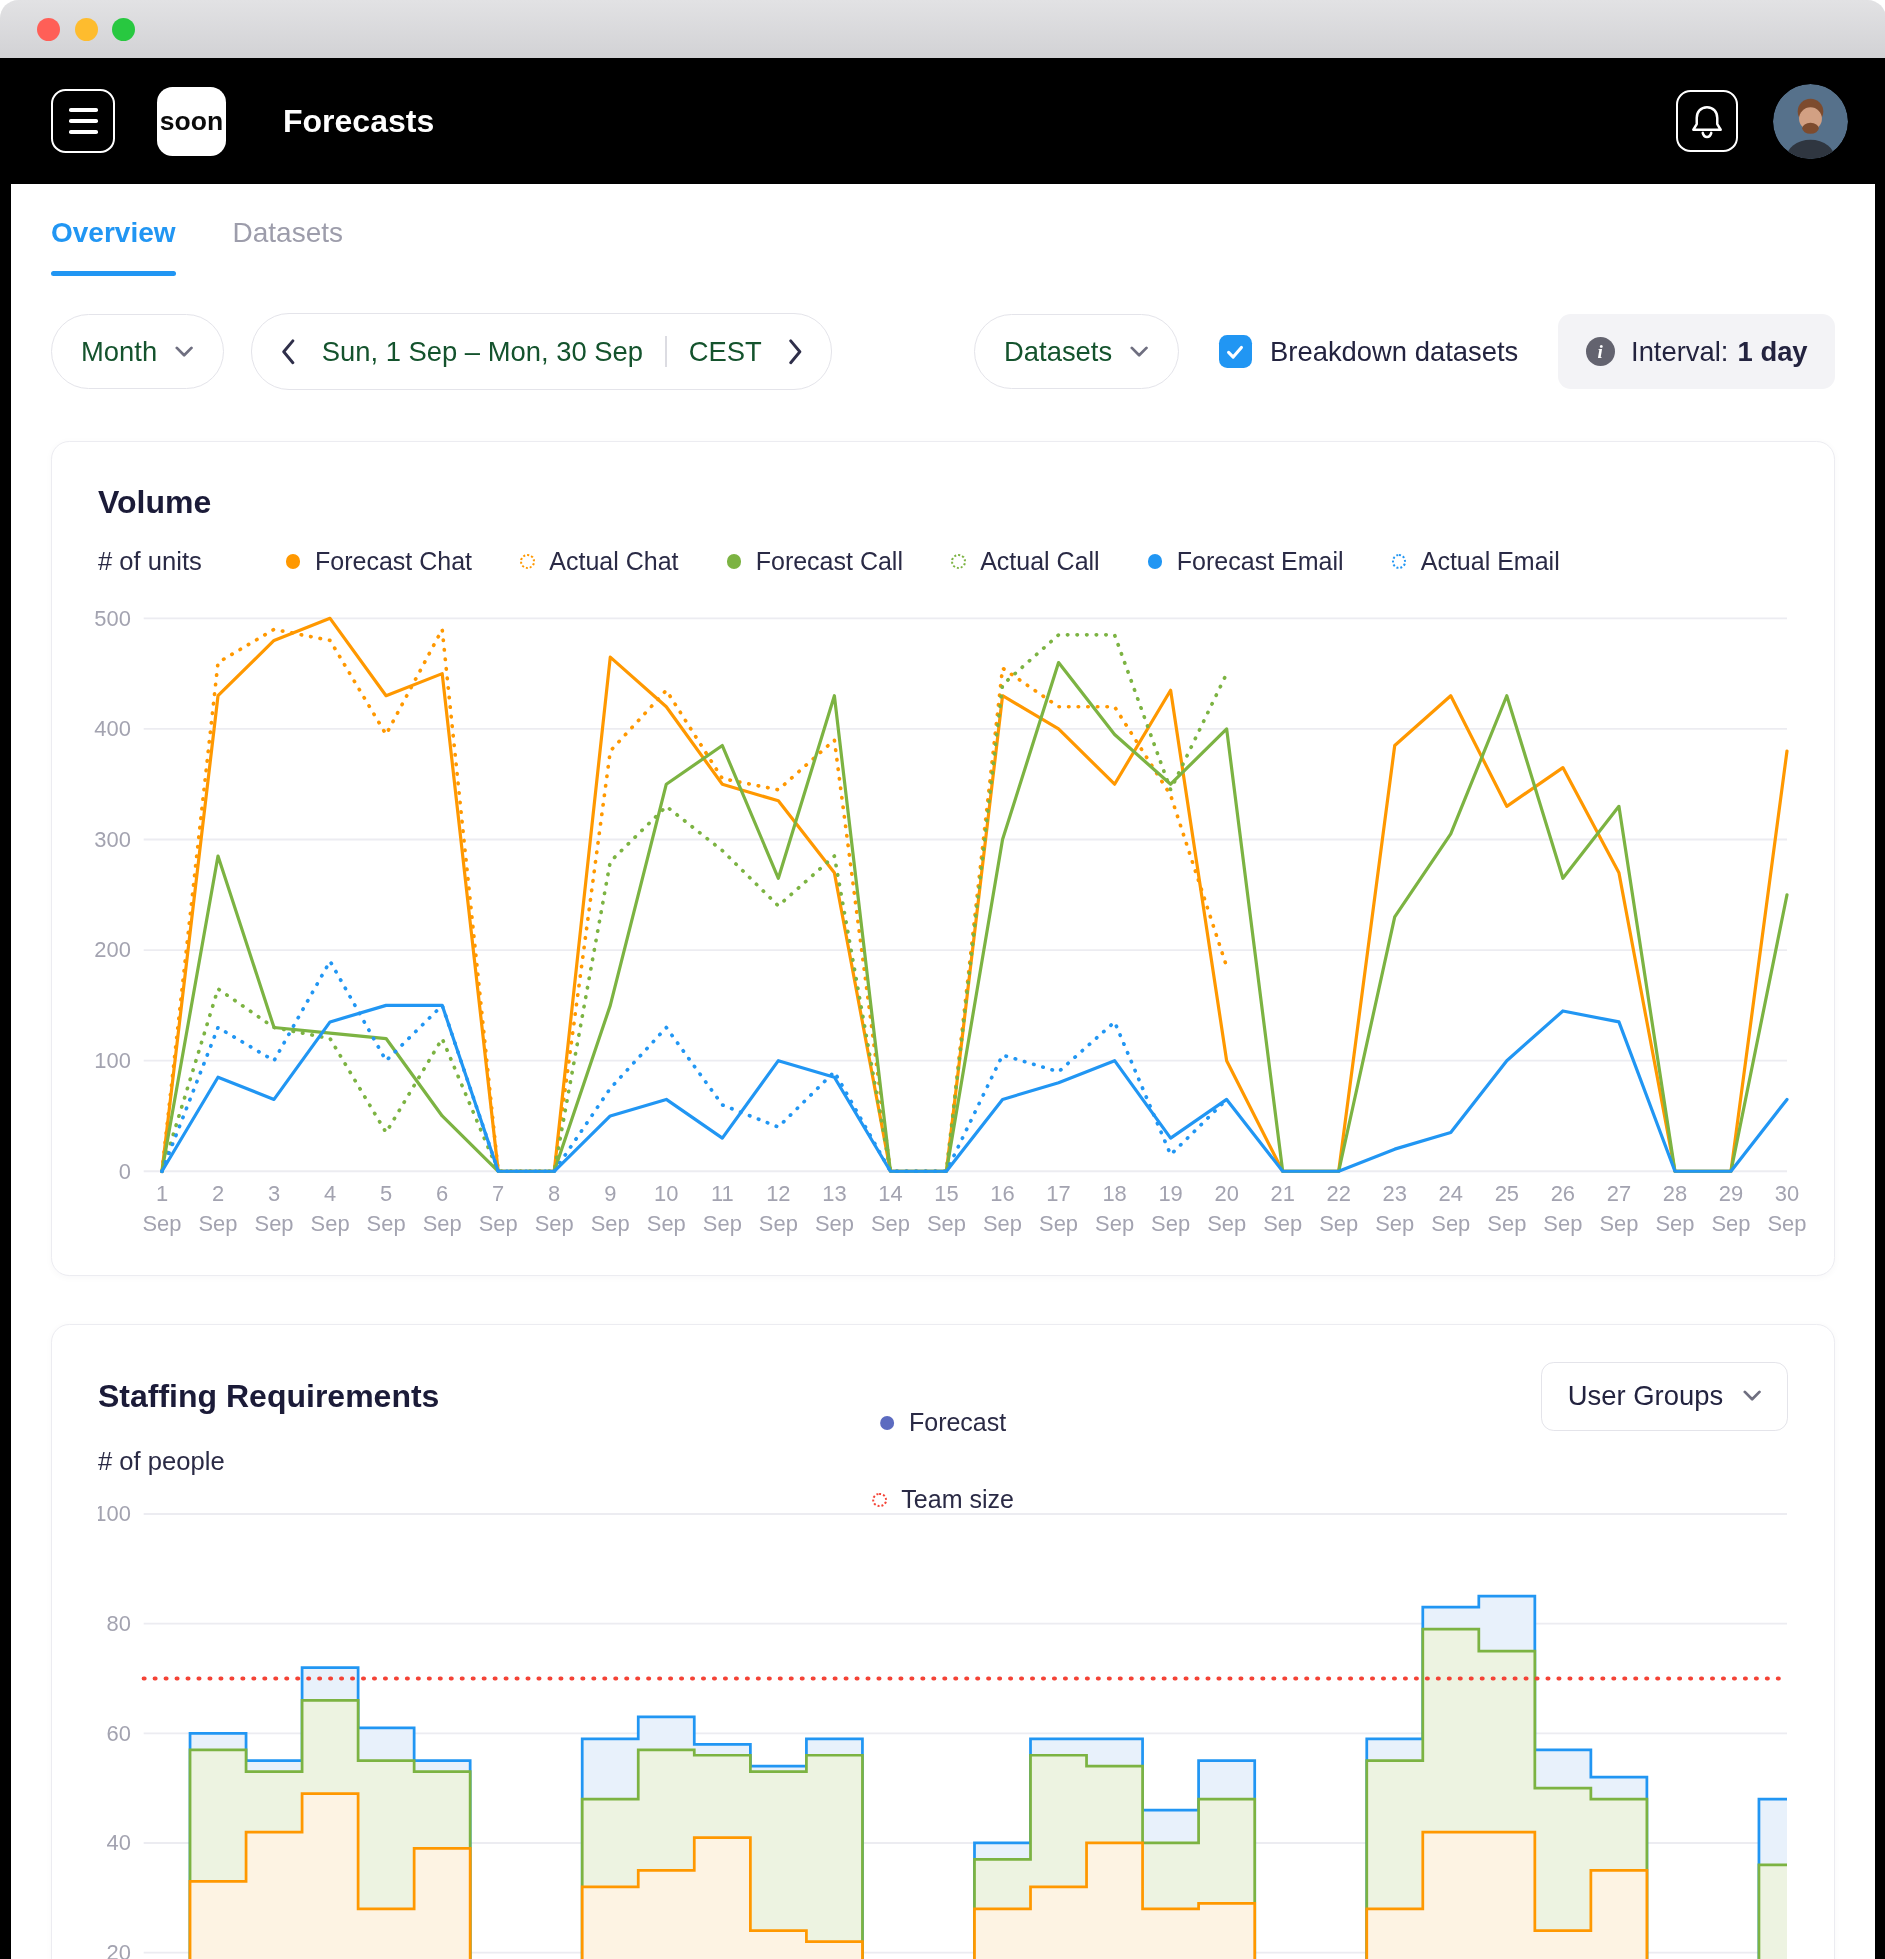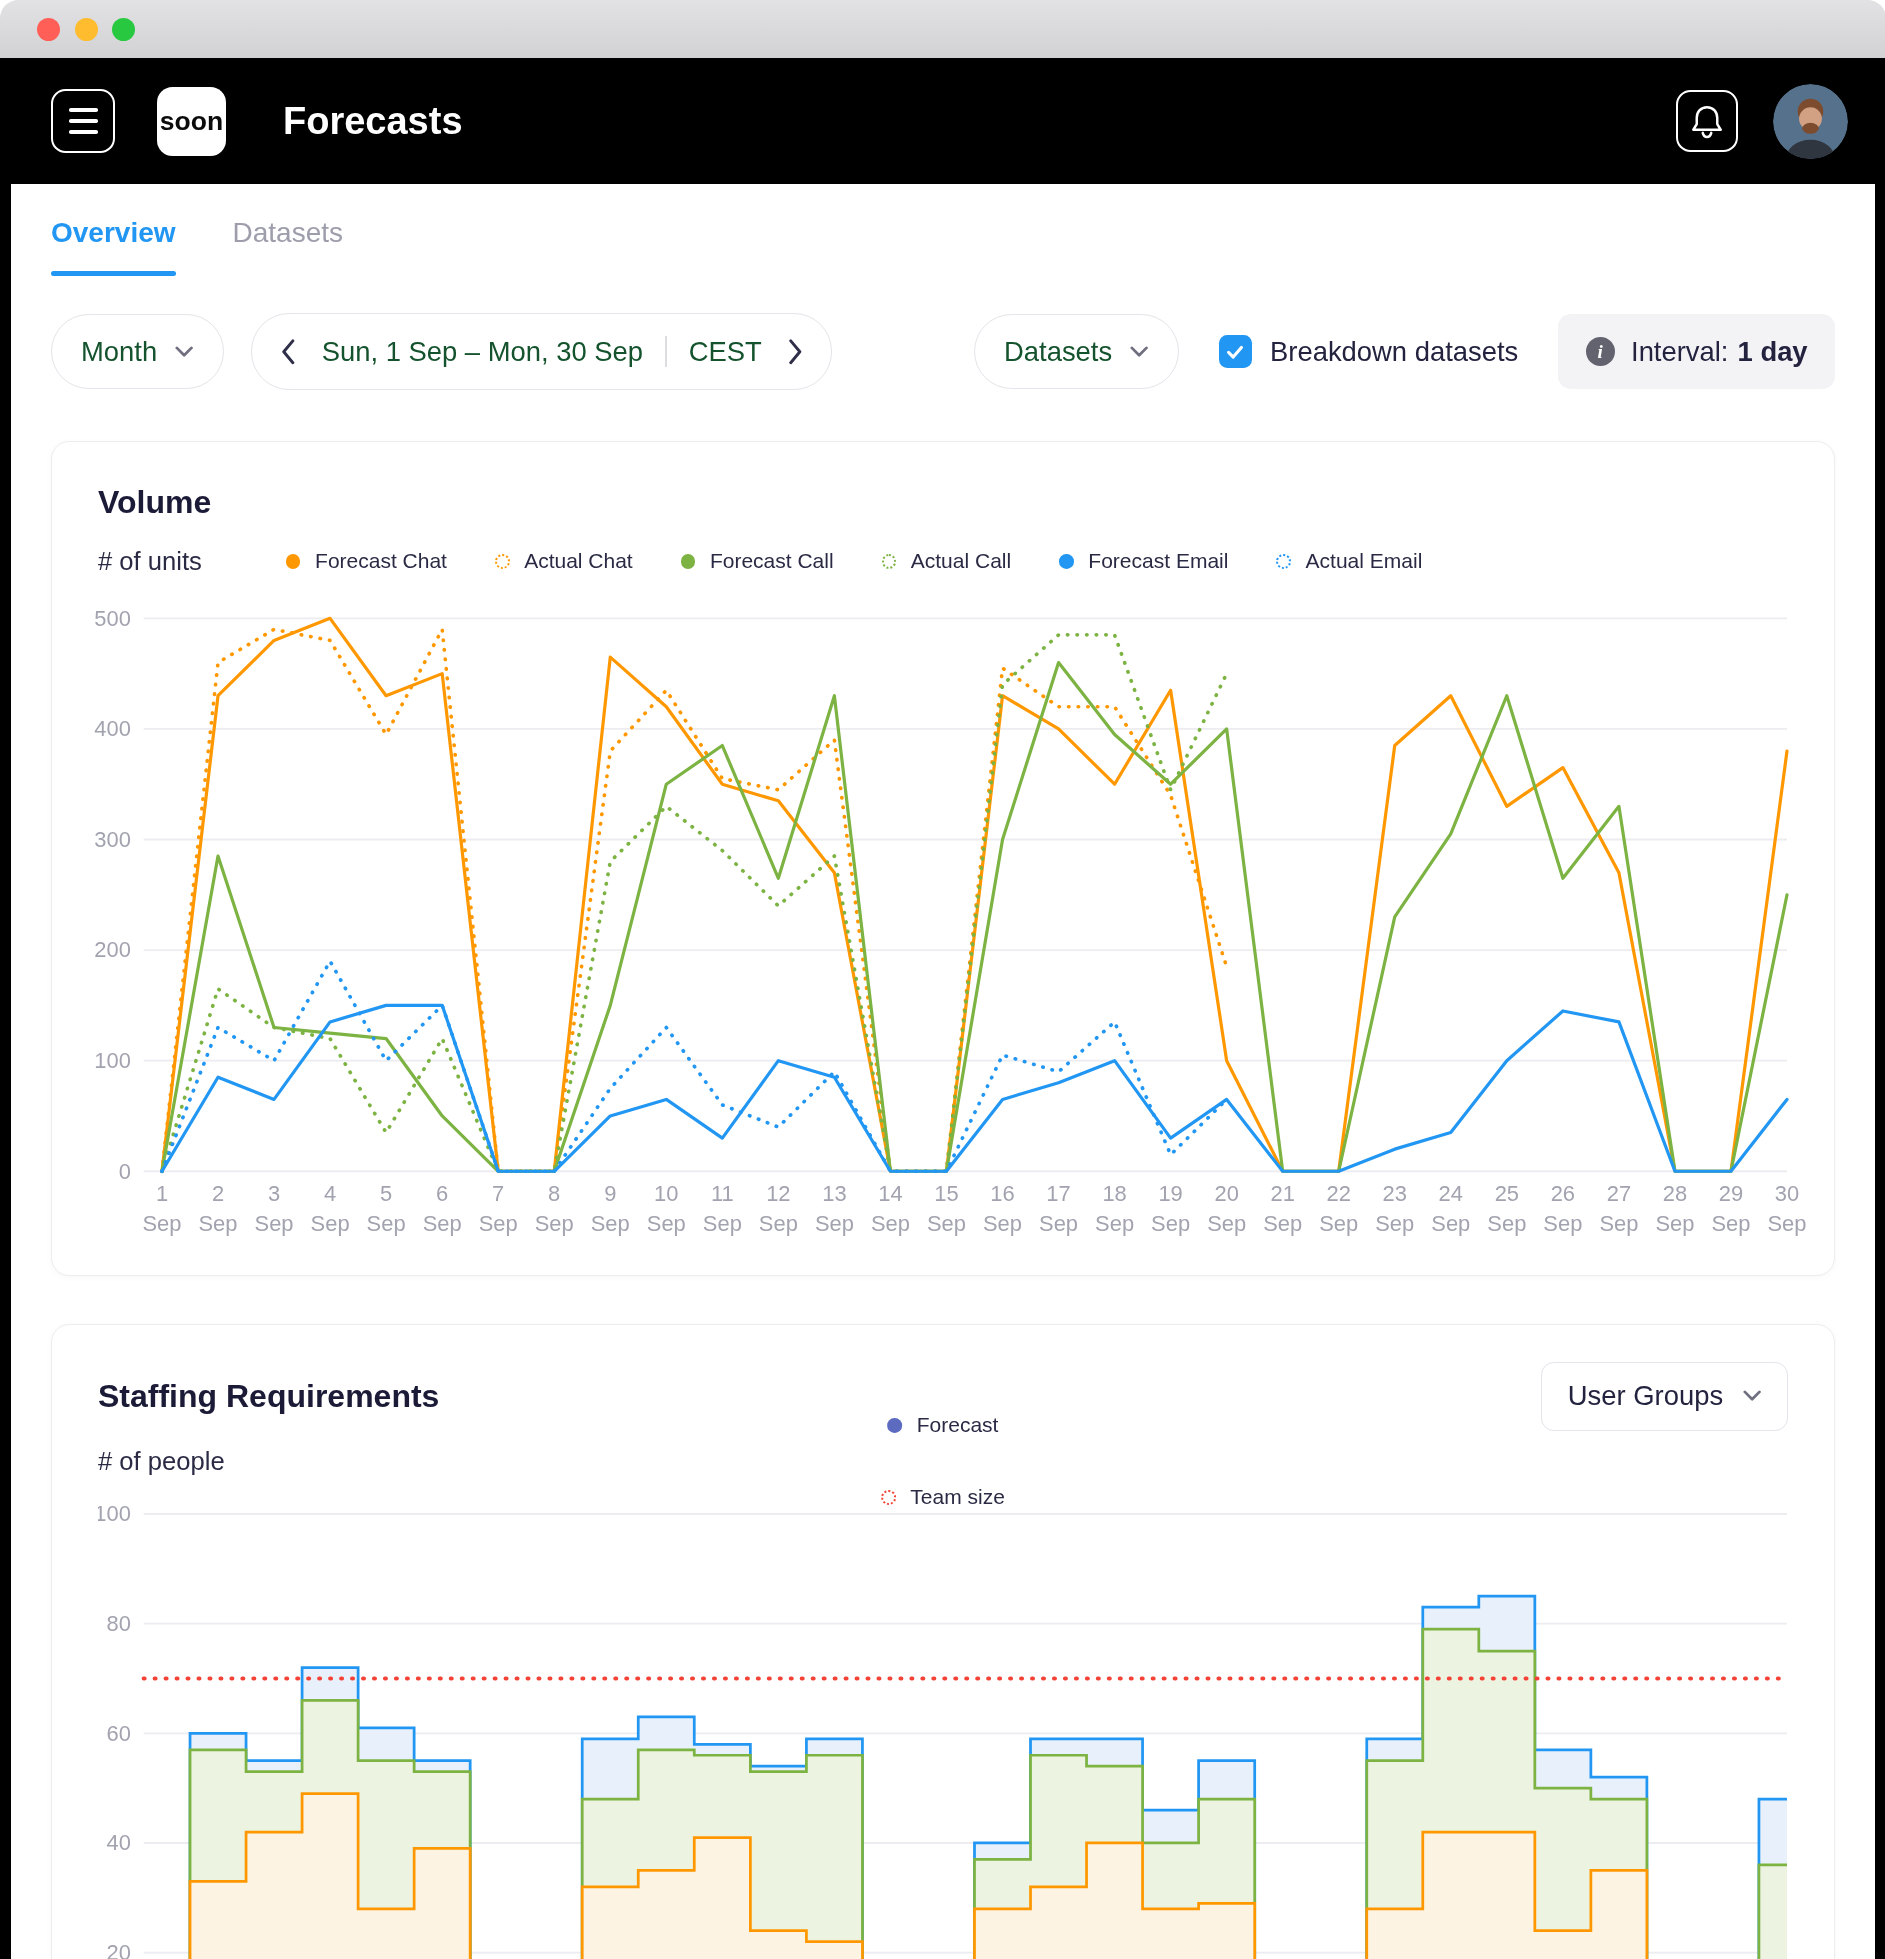--- a/index.html
+++ b/index.html
@@ -12,21 +12,21 @@
   .light.red{background:#ff5f57;}.light.yellow{background:#febc2e;}.light.green{background:#28c840;}
   
   .content{flex:1;background:#fff;border-left:11px solid #000;border-right:11px solid #000;overflow:hidden;}
   
   .app-header{height:126px;background:#000;display:flex;align-items:center;padding:0 27.4px 0 40px;}
   .menu-btn{width:64px;height:64px;border:2.7px solid #fff;border-radius:14.6px;background:none;
     display:flex;flex-direction:column;justify-content:center;align-items:center;gap:7.3px;cursor:pointer;}
   .menu-btn .bar{width:29px;height:3.7px;background:#fff;border-radius:1.8px;}
   .logo{width:69px;height:69px;background:#fff;border-radius:15.5px;margin-left:42px;display:flex;
     align-items:center;justify-content:center;font-size:26.5px;font-weight:700;color:#0b0b0b;}
-  .app-title{margin-left:57px;font-size:38px;font-weight:600;color:#fff;}
+  .app-title{margin-left:57px;font-size:32px;font-weight:600;color:#fff;}
   .bell-btn{margin-left:auto;width:62px;height:62px;border:2.7px solid #fff;border-radius:14.6px;
     background:none;display:flex;align-items:center;justify-content:center;cursor:pointer;}
   .avatar{width:75px;height:75px;border-radius:50%;margin-left:35px;overflow:hidden;flex:none;cursor:pointer;}
   
   .tabs{display:flex;gap:57px;padding:33px 40px 0;background:#fff;}
   .tab{font-size:28px;color:#9d9dab;padding-bottom:27.4px;position:relative;cursor:pointer;}
   .tab.active{color:#2196f3;font-weight:600;}
   .tab.active::after{content:"";position:absolute;left:0;right:0;bottom:0;height:5.5px;border-radius:3.7px;background:#2196f3;}
   
   .filter-row{display:flex;align-items:center;margin:37px 40px 0;}
@@ -52,21 +52,21 @@
   .card.staffing{margin-top:48px;padding-top:37px;height:1279px;}
   .card h2{margin:0;font-size:32px;font-weight:600;color:#1b1b38;}
   .card-head{display:flex;align-items:center;justify-content:space-between;}
   .select-btn{height:69px;border:1.8px solid #e4e4ea;border-radius:12.8px;background:#fff;display:flex;
     align-items:center;gap:20px;padding:0 25.6px;font-size:27.4px;color:#23233f;cursor:pointer;}
   .legend-row{display:flex;align-items:center;margin-top:25.6px;position:relative;}
   .card.staffing .legend-row{margin-top:16.4px;}
   .axis-label{font-size:25.6px;color:#2a2a45;}
   .legend{display:flex;align-items:center;gap:48px;margin-left:84px;}
   .legend.centered{position:absolute;left:50%;transform:translateX(-50%);margin-left:0;flex-direction:column;}
-  .legend-item{display:flex;align-items:center;gap:14.6px;font-size:21px;color:#2a2a45;cursor:pointer;}
+  .legend-item{display:flex;align-items:center;gap:14.6px;font-size:25px;color:#2a2a45;cursor:pointer;}
   .dot{width:14.6px;height:14.6px;border-radius:50%;box-sizing:border-box;flex:none;}
   #volume-chart{margin-top:24px;display:block;overflow:visible;}
   #staffing-chart{margin-top:14.6px;display:block;}
   .tick{fill:#a3a3b0;font-size:24px;font-family:"Liberation Sans",sans-serif;}
   .ty{text-anchor:end;}.tx{text-anchor:middle;}
 </style>
 </head>
 <body>
 
 <div class="window">

